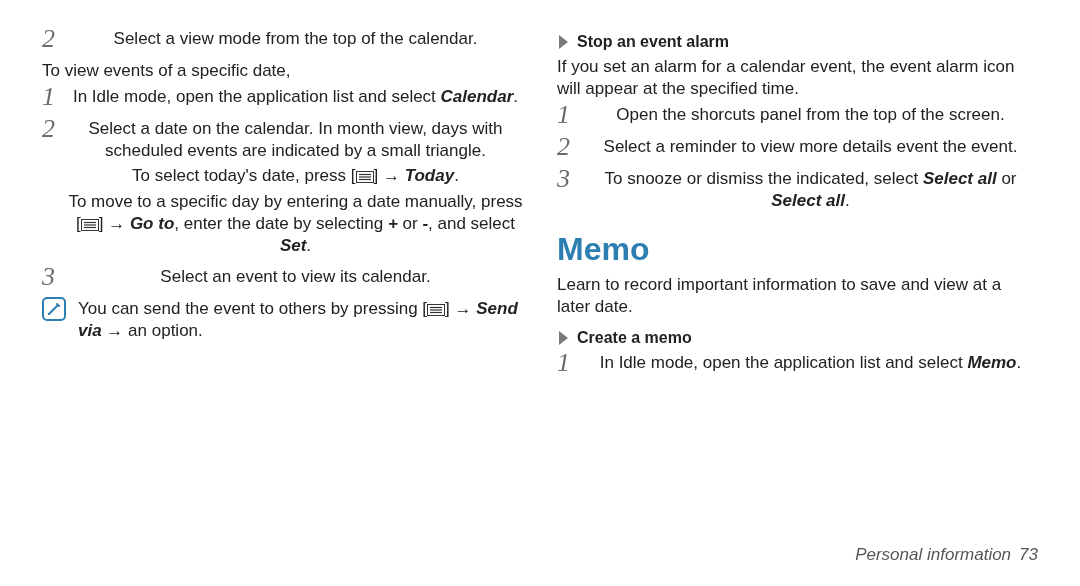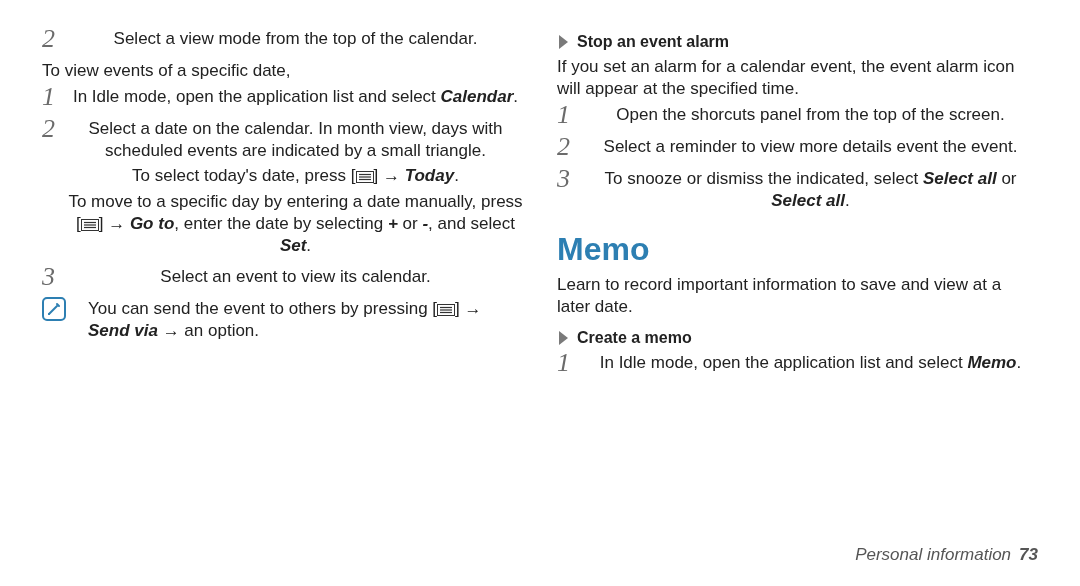--- a/index.html
+++ b/index.html
@@ -90,40 +90,39 @@
     border-radius: 5px;
     box-sizing: border-box;
     display:flex;
     align-items:center;
     justify-content:center;
     transform: translateY(-1px);
   }
   .note-icon-inner svg{display:block;}
   .note-body {
     flex: 1 1 auto;
-    margin-left: 20px;
+    margin-left: 10px;
   }
   .menu-icon {
     display:inline-block;
     vertical-align: -2px;
   }
   .menu-icon svg{display:block;}
   .footer {
     display:flex;
     justify-content:flex-end;
     align-items:flex-start;
     font-style: italic;
     color: #555;
     margin-top: 6px;
   }
   .footer .pagenum {
     font-style: italic;
     margin-left: 8px;
     color: #555;
-    font-weight: bold;
   }
   b { font-weight: 700; font-style: italic; }
 </style>
 </head>
 <body>
 
 <div class="page">
   <div class="cols">
 
     <div class="col">

